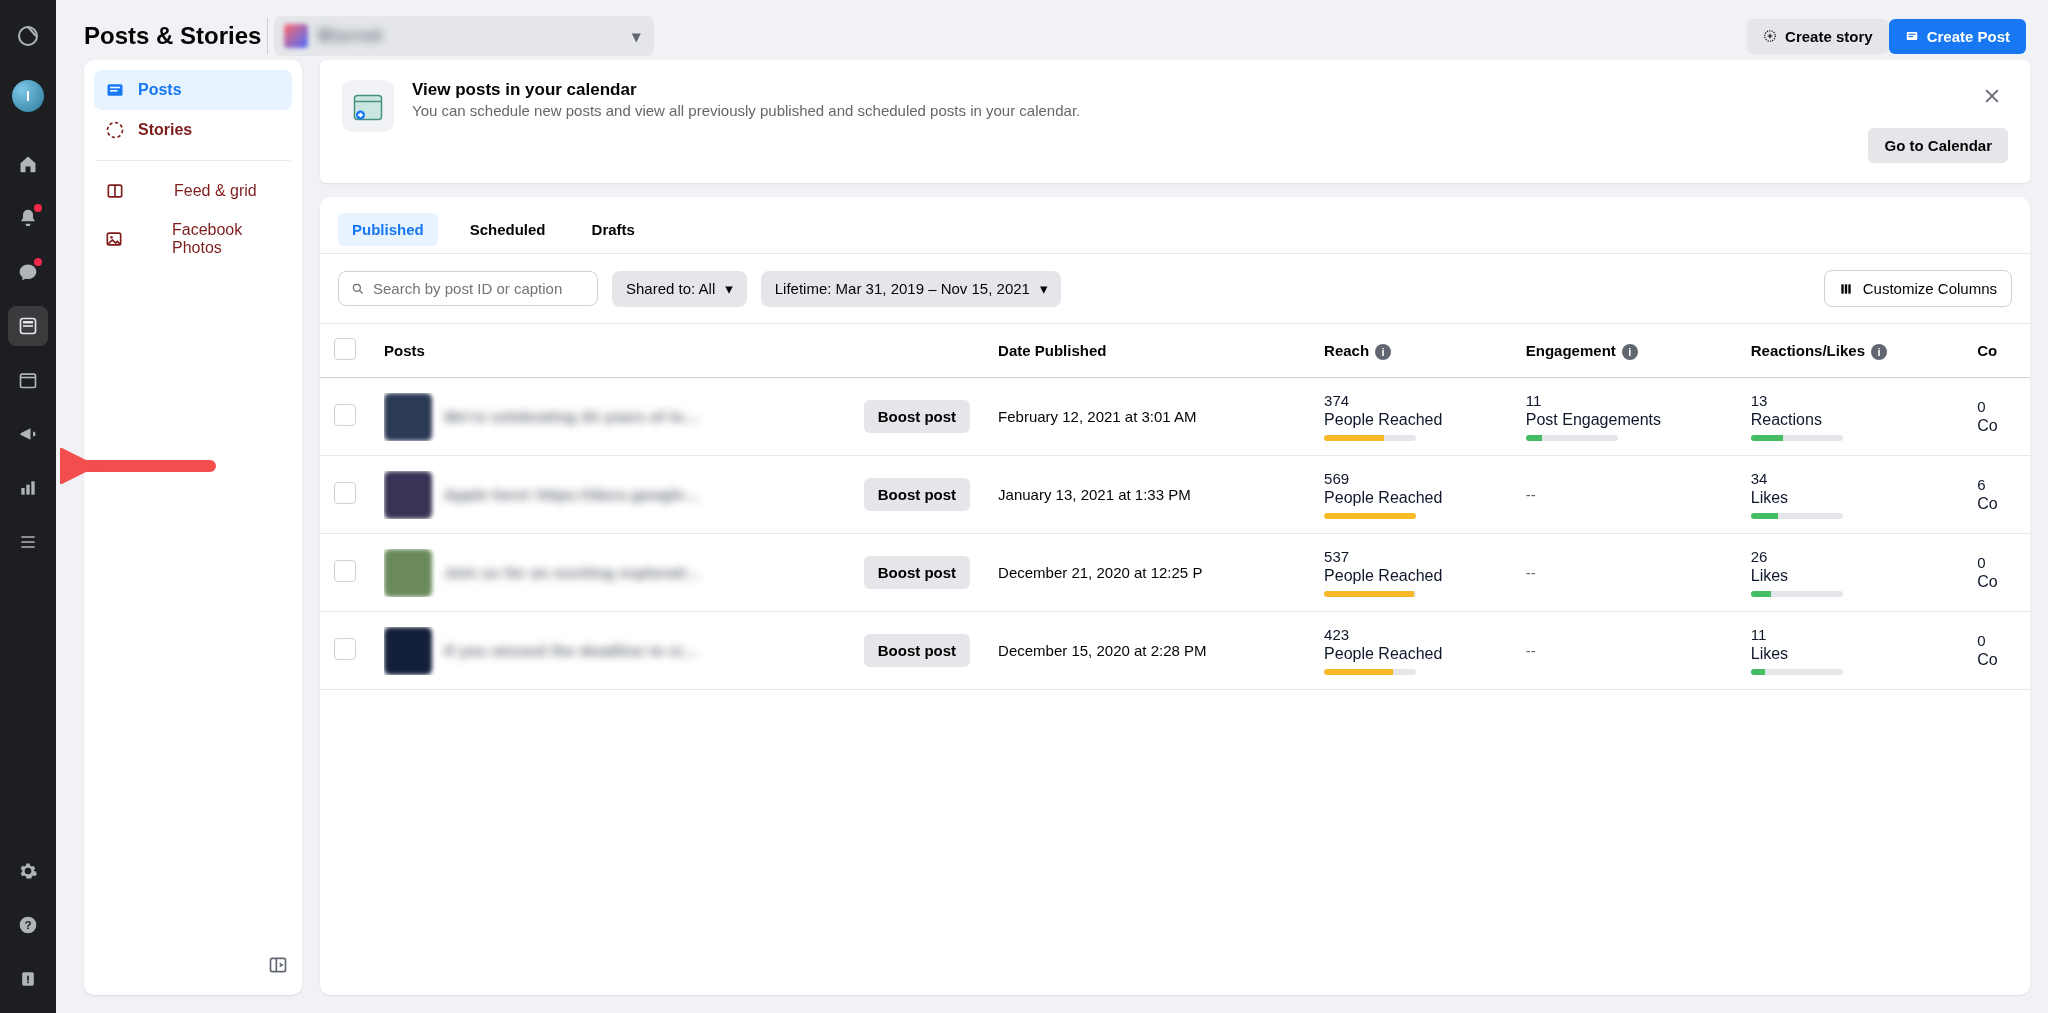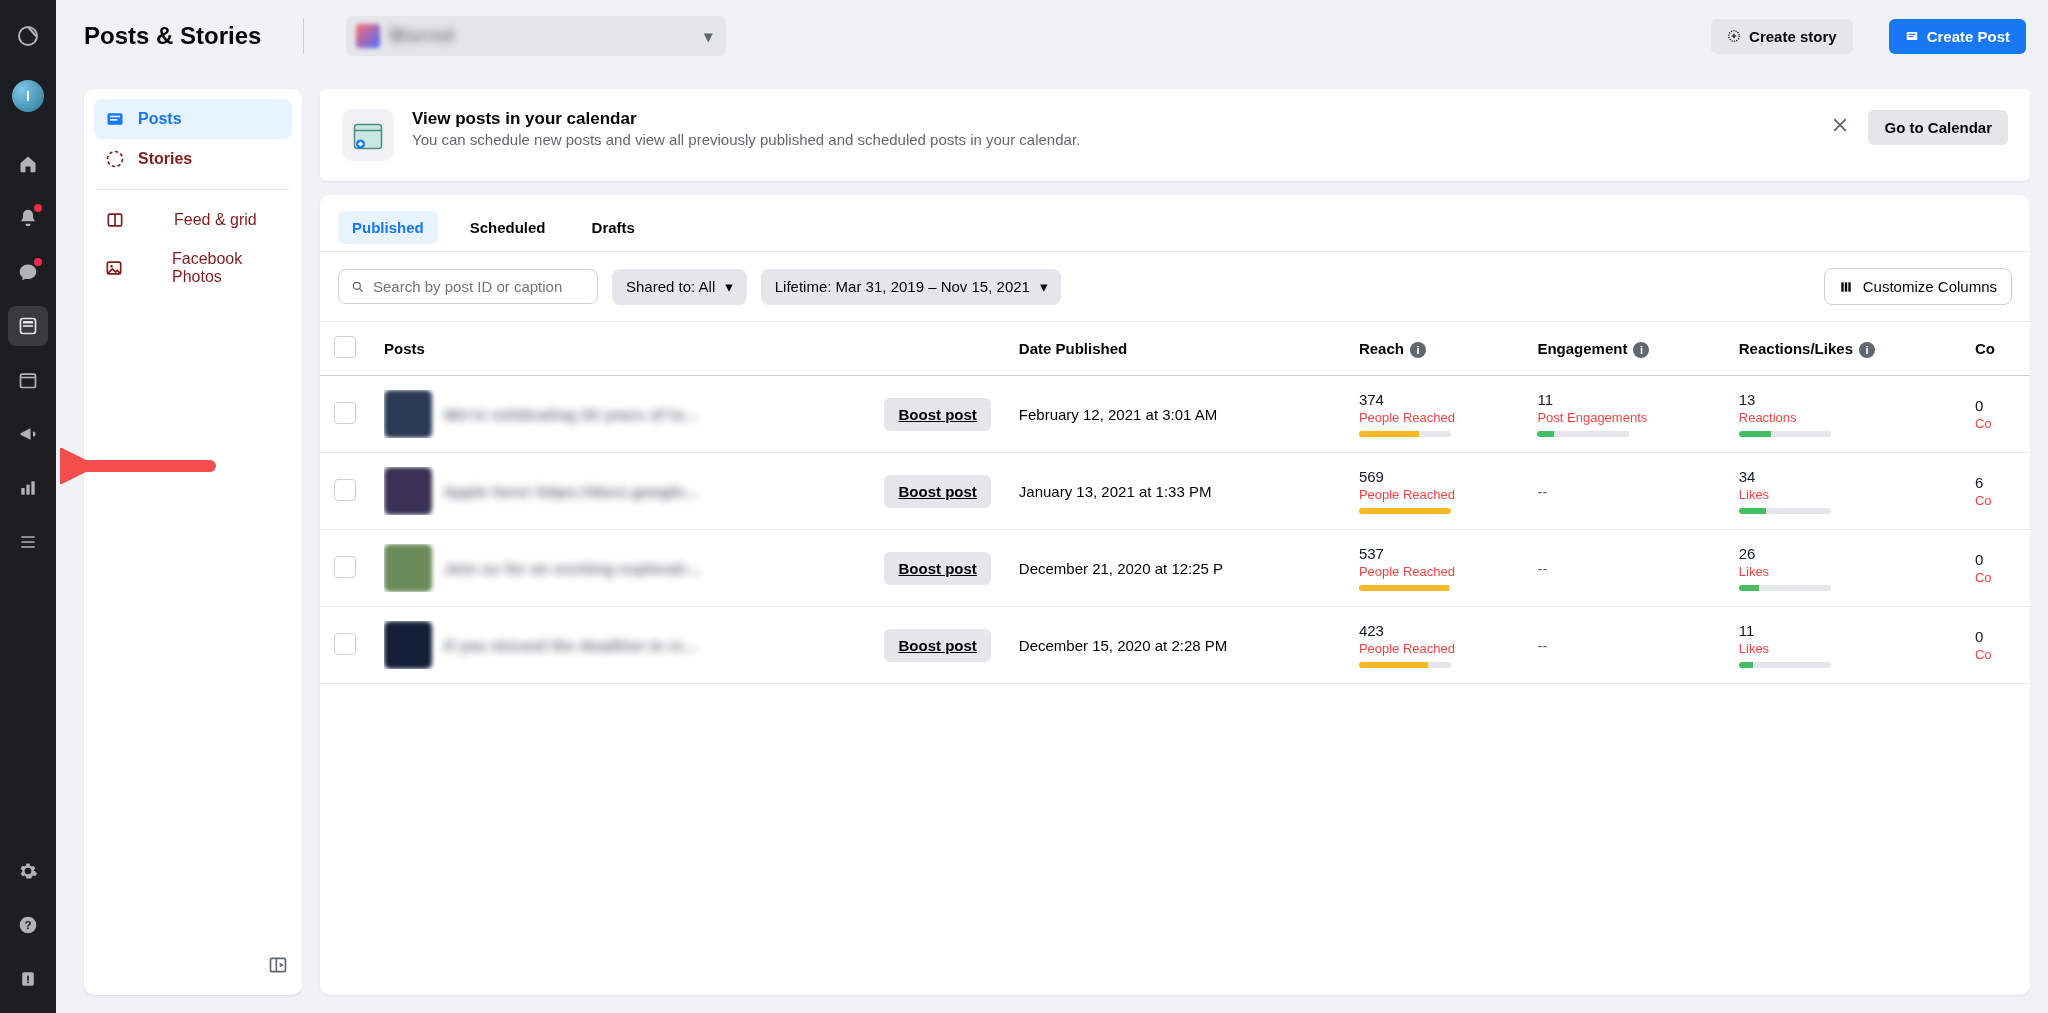--- a/index.html
+++ b/index.html
@@ -35,21 +35,21 @@
   }
   .rail .spacer { flex: 1; }
   .rail .dot::after {
     content:""; position:absolute; top:6px; right:6px; width:8px;height:8px;
     background:#f02849;border-radius:50%;
   }
 
   
   .main { flex:1; display:flex; flex-direction:column; min-width:0; }
   .topbar {
-    display:flex; align-items:center; padding: 16px 22px 33px 28px; gap:36px;
+    display:flex; align-items:center; padding: 16px 22px 4px 28px; gap:0;
   }
   .page-title { font-size:24px; font-weight:700; }
   .divider-v { width:1px; height:36px; background:#ced0d4; margin:0 6px; }
   .account-picker {
     display:flex; align-items:center; gap:10px;
     background:#e4e6ea; border-radius:8px; padding:8px 14px 8px 10px;
     min-width:380px; cursor:pointer;
     color:#606770;font-weight:600;
     filter: blur(0);
   }
@@ -94,21 +94,21 @@
     box-shadow: 0 1px 2px rgba(0,0,0,.08);
   }
   .banner .cal-thumb {
     width:52px;height:52px;border-radius:10px;background:#f0f2f5;
     display:flex;align-items:center;justify-content:center;color:#1877f2;
   }
   .banner h3 { font-size:17px; font-weight:700; margin-bottom:2px; }
   .banner p { color:#65676b; font-size:15px; }
   .banner .right-actions { margin-left:auto; display:flex; align-items:center; gap:12px;}
   .close-x { cursor:pointer; color:#606770; padding:6px; }
-  .banner .right-actions { flex-direction:row; align-items:flex-end; }
+  .banner .right-actions { flex-direction:column; align-items:flex-end; }
   .banner .right-actions .close-x { align-self:flex-end; }
 
   
   .card {
     background:#fff; border-radius:10px; box-shadow: 0 1px 2px rgba(0,0,0,.08);
     display:flex; flex-direction:column; flex:1; min-height:0; overflow:hidden;
   }
   .card-tabs {
     display:flex; gap:18px; padding:16px 18px 0 18px;
     border-bottom:1px solid #e6e8eb;
@@ -151,25 +151,25 @@
     padding:14px 14px; border-bottom:1px solid #e6e8eb; vertical-align:middle;
     font-size:15px; white-space:nowrap;
   }
   .chk {
     width:22px;height:22px;border:1px solid #ced0d4;border-radius:4px;display:inline-block;
     cursor:pointer;background:#fff;
   }
   .post-cell { display:flex; align-items:center; gap:12px; max-width:320px; overflow:hidden; }
   .post-thumb { width:48px;height:48px;border-radius:6px;flex-shrink:0;filter:blur(2px); }
   .post-caption { color:#606770; filter:blur(4px); font-weight:600; letter-spacing:.5px; white-space:nowrap; overflow:hidden; text-overflow:ellipsis; }
-  .boost-btn { background:#e4e6ea; border:none; border-radius:6px; padding:8px 14px; font-weight:600; font-size:15px; cursor:pointer;text-decoration:underline; }
+  .boost-btn { background:#e4e6ea; border:none; border-radius:6px; padding:8px 14px; font-weight:600; font-size:15px; cursor:pointer; }
 
   .metric { display:flex; flex-direction:column; gap:2px; }
   .metric .val { font-weight:400; color:#0f172a; }
-  .metric .lbl { font-size:13px; color:#ef4444; }
+  .metric .lbl { font-size:16px; color:#0f172a; }
   .metric .bar { width:92px; height:6px; border-radius:3px; background:#e4e6ea; overflow:hidden; margin-top:4px; }
   .metric .bar > span { display:block; height:100%; }
   .bar-orange > span { background:#f7b928; }
   .bar-green > span { background:#45bd62; }
   .dash { color:#65676b; }
 
   .info-icon {
     display:inline-flex; width:16px;height:16px;border-radius:50%;
     background:#606770;color:#fff;font-size:11px;font-weight:700;
     align-items:center;justify-content:center;margin-left:6px;

